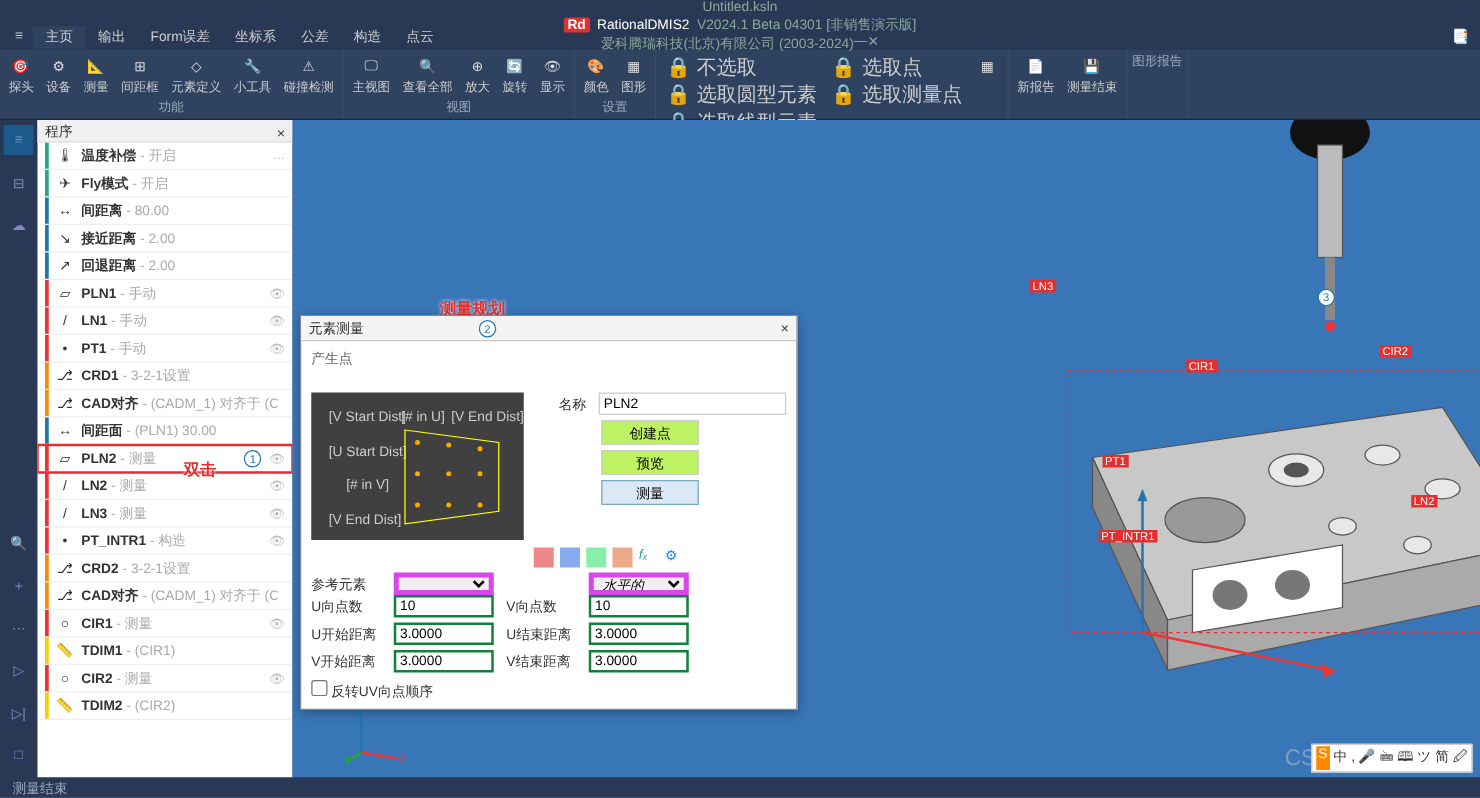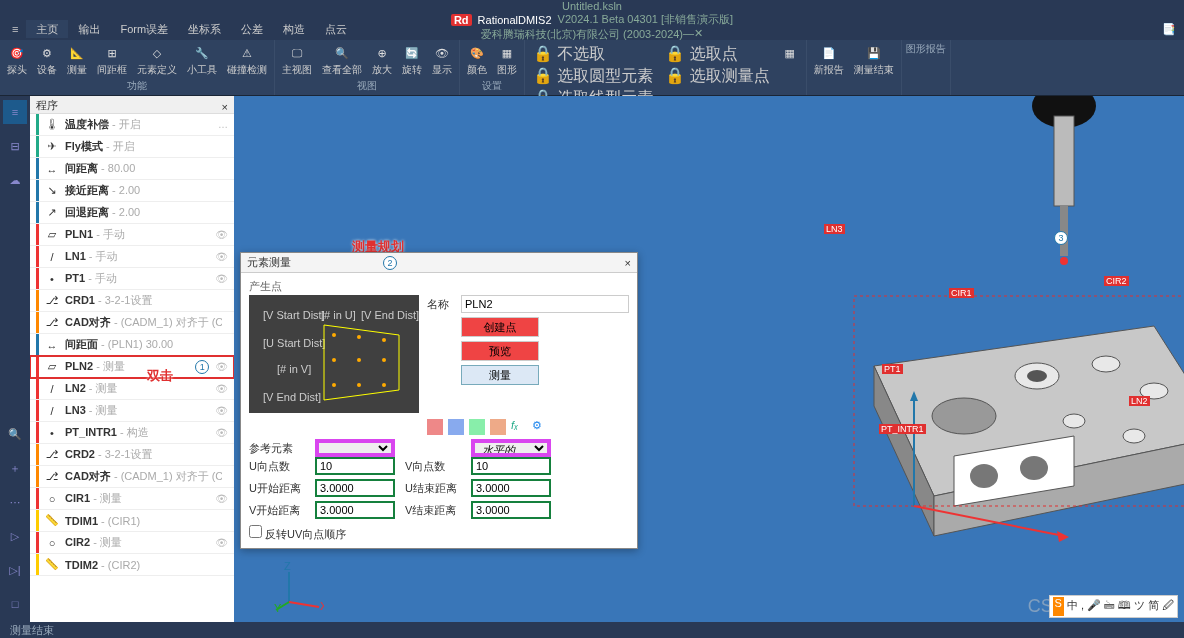--- a/index.html
+++ b/index.html
@@ -38,23 +38,23 @@
 .prog-item.sel { outline: 2px solid #e03030; outline-offset: -1px; }
 .c-g { background: #2a8; } .c-b { background: #27a; } .c-o { background: #f80; } .c-r { background: #e33; } .c-y { background: #fc0; }
 .viewport { flex: 1; background: #3976b8; position: relative; overflow: hidden; }
 .dialog { position: absolute; left: 240px; top: 252px; width: 398px; background: #fff; color: #333; border: 1px solid #888; box-shadow: 0 2px 8px rgba(0,0,0,.3); }
 .dialog .dhdr { height: 20px; display: flex; align-items: center; justify-content: space-between; padding: 0 6px; background: #f4f4f4; border-bottom: 1px solid #ccc; }
 .dialog .body { padding: 6px 8px; }
 .diagram { width: 170px; height: 118px; background: #404040; position: relative; font-size: 9px; color: #ccc; float: left; }
 .diagram .lbl { position: absolute; white-space: nowrap; }
 .dform { margin-left: 178px; }
 .dform .row { display: flex; align-items: center; gap: 6px; margin-bottom: 4px; }
-.dform .row label { width: 28px; }
+.dform .row label { width: 28px; margin-left: 20px; }
 .dform input[type=text] { flex: 1; border: 1px solid #ccc; height: 18px; padding: 0 3px; }
-.dform button { width: 78px; height: 20px; background: #ef4444; border: 1px solid #ccc; cursor: pointer; }
+.dform button { width: 78px; height: 20px; background: #bef264; border: 1px solid #ccc; cursor: pointer; }
 .toolbar-icons { clear: both; padding: 6px 0 4px 178px; display: flex; gap: 5px; }
 .toolbar-icons .ti { width: 16px; height: 16px; display: inline-block; }
 .params { clear: both; display: grid; grid-template-columns: 56px 80px 56px 80px; gap: 4px 10px; align-items: center; }
 .params input, .params select { height: 18px; border: 2px solid #15803d; padding: 0 3px; width: 100%; }
 .chk { margin-top: 6px; }
 .statusbar { position: absolute; bottom: 0; left: 0; right: 0; height: 16px; background: #293955; display: flex; align-items: center; font-size: 10px; color: #9ab; }
 .statusbar .left { padding-left: 10px; }
 .statusbar .right { margin-left: auto; display: flex; gap: 8px; padding-right: 10px; }
 .annot { position: absolute; color: #e03030; font-weight: bold; font-size: 13px; text-shadow: 0 0 3px #fff; }
 .badge { display: inline-flex; width: 14px; height: 14px; border-radius: 50%; border: 1px solid #27a; color: #27a; align-items: center; justify-content: center; font-size: 9px; background: #fff; }
@@ -393,21 +393,21 @@
 <div class="annot" style="left:352px;top:238px">测量规划</div>
 <div class="annot" style="left:147px;top:367px">双击</div>
 
 <div class="dialog">
   <div class="dhdr">
       <span>元素测量</span>
     <span class="badge" style="position:absolute;left:142px">2</span>
     <span>×</span>
     </div>
   <div class="body">
-    <div style="color:#666;margin-bottom:1px">产生点</div>
+    <div style="color:#666;margin-bottom:20px">产生点</div>
     <div class="diagram">
       <span class="lbl" style="left:14px;top:14px">[V Start Dist]</span>
       <span class="lbl" style="left:72px;top:14px">[# in U]</span>
       <span class="lbl" style="left:112px;top:14px">[V End Dist]</span>
       <span class="lbl" style="left:14px;top:42px">[U Start Dist]</span>
       <span class="lbl" style="left:28px;top:68px">[# in V]</span>
       <span class="lbl" style="left:14px;top:96px">[V End Dist]</span>
       <svg width="170" height="118" style="position:absolute;top:0;left:0">
         <polygon points="75,30 150,40 150,95 75,105" fill="none" stroke="#ff0"></polygon>
         <circle cx="85" cy="40" r="2" fill="#fa0"></circle>

